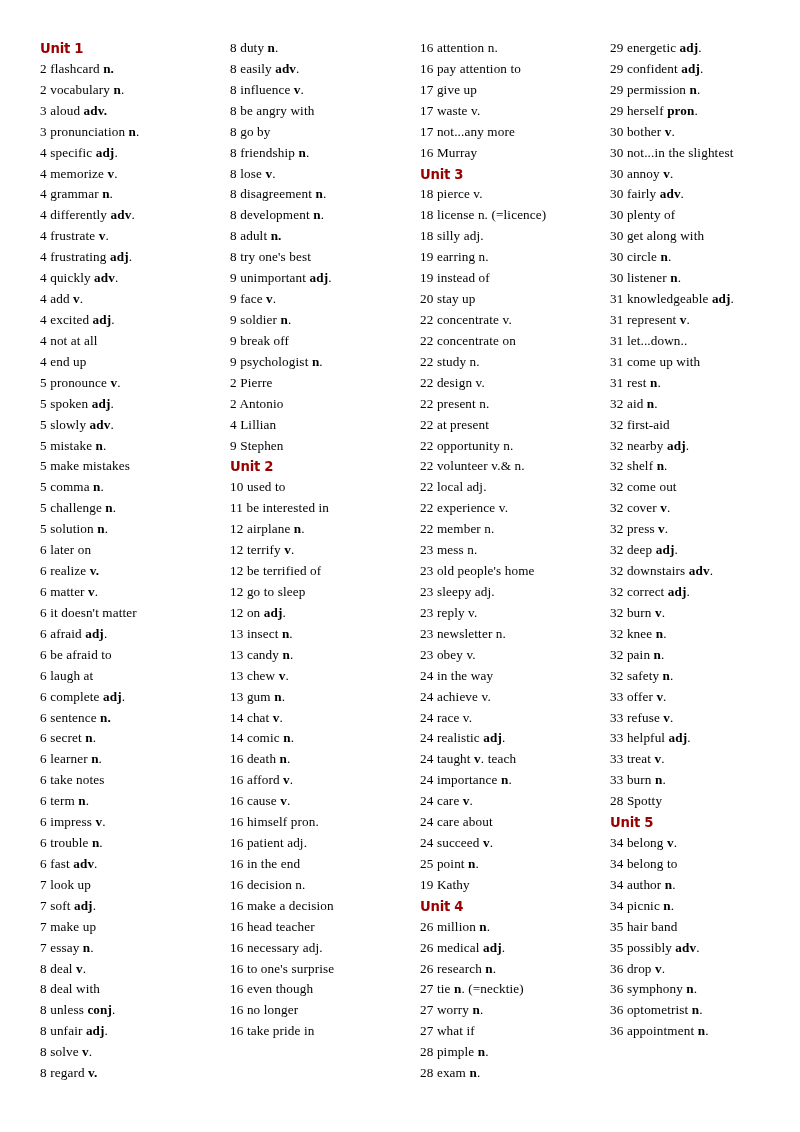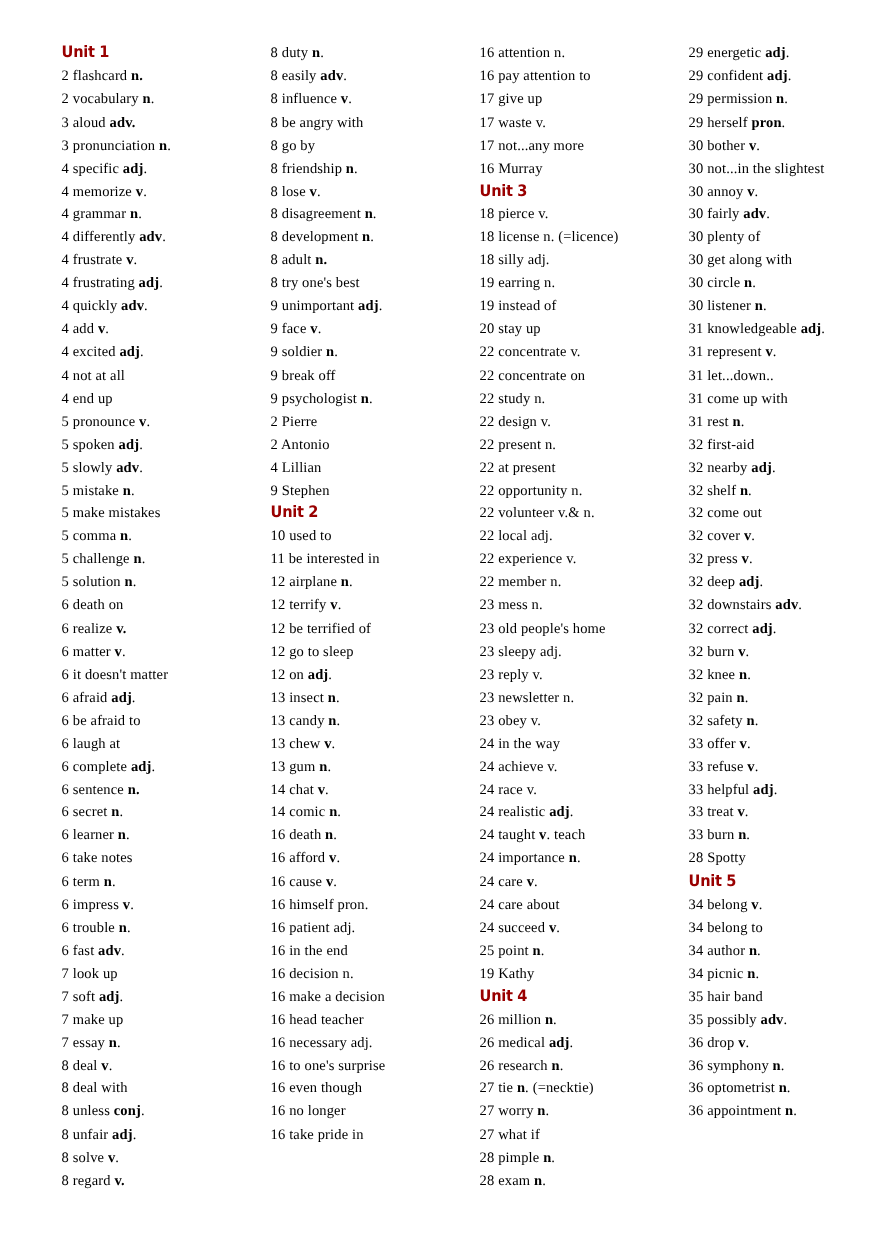--- a/index.html
+++ b/index.html
@@ -19,21 +19,21 @@
     position: relative;
     width: 800px;
     height: 1132px;
     box-sizing: border-box;
     padding: 38px 0 0 0;
     overflow: hidden;
   }
   .columns {
     display: flex;
     align-items: flex-start;
-    padding-left: 56px;
+    padding-left: 40px;
   }
   .column {
     width: 190px;
     flex: 0 0 190px;
     box-sizing: border-box;
     padding-right: 6px;
   }
   .entry {
     font-size: 13.2px;
     line-height: 20.92px;
@@ -81,21 +81,21 @@
         <div class="entry"><span>4</span> <span>not at all</span></div>
         <div class="entry"><span>4</span> <span>end up</span></div>
         <div class="entry"><span>5</span> <span>pronounce</span> <span class="pos-b">v</span><span>.</span></div>
         <div class="entry"><span>5</span> <span>spoken</span> <span class="pos-b">adj</span><span>.</span></div>
         <div class="entry"><span>5</span> <span>slowly</span> <span class="pos-b">adv</span><span>.</span></div>
         <div class="entry"><span>5</span> <span>mistake</span> <span class="pos-b">n</span><span>.</span></div>
         <div class="entry"><span>5</span> <span>make mistakes</span></div>
         <div class="entry"><span>5</span> <span>comma</span> <span class="pos-b">n</span><span>.</span></div>
         <div class="entry"><span>5</span> <span>challenge</span> <span class="pos-b">n</span><span>.</span></div>
         <div class="entry"><span>5</span> <span>solution</span> <span class="pos-b">n</span><span>.</span></div>
-        <div class="entry"><span>6</span> <span>death on</span></div>
+        <div class="entry"><span>6</span> <span>later on</span></div>
         <div class="entry"><span>6</span> <span>realize</span> <span class="pos-b">v.</span></div>
         <div class="entry"><span>6</span> <span>matter</span> <span class="pos-b">v</span><span>.</span></div>
         <div class="entry"><span>6</span> <span>it doesn't matter</span></div>
         <div class="entry"><span>6</span> <span>afraid</span> <span class="pos-b">adj</span><span>.</span></div>
         <div class="entry"><span>6</span> <span>be afraid to</span></div>
         <div class="entry"><span>6</span> <span>laugh at</span></div>
         <div class="entry"><span>6</span> <span>complete</span> <span class="pos-b">adj</span><span>.</span></div>
         <div class="entry"><span>6</span> <span>sentence</span> <span class="pos-b">n.</span></div>
         <div class="entry"><span>6</span> <span>secret</span> <span class="pos-b">n</span><span>.</span></div>
         <div class="entry"><span>6</span> <span>learner</span> <span class="pos-b">n</span><span>.</span></div>
@@ -228,20 +228,21 @@
         <div class="entry"><span>30</span> <span>fairly</span> <span class="pos-b">adv</span><span>.</span></div>
         <div class="entry"><span>30</span> <span>plenty of</span></div>
         <div class="entry"><span>30</span> <span>get along with</span></div>
         <div class="entry"><span>30</span> <span>circle</span> <span class="pos-b">n</span><span>.</span></div>
         <div class="entry"><span>30</span> <span>listener</span> <span class="pos-b">n</span><span>.</span></div>
         <div class="entry"><span>31</span> <span>knowledgeable</span> <span class="pos-b">adj</span><span>.</span></div>
         <div class="entry"><span>31</span> <span>represent</span> <span class="pos-b">v</span><span>.</span></div>
         <div class="entry"><span>31</span> <span>let...down..</span></div>
         <div class="entry"><span>31</span> <span>come up with</span></div>
         <div class="entry"><span>31</span> <span>rest</span> <span class="pos-b">n</span><span>.</span></div>
+        <div class="entry"><span>32</span> <span>aid</span> <span class="pos-b">n</span><span>.</span></div>
         <div class="entry"><span>32</span> <span>first-aid</span></div>
         <div class="entry"><span>32</span> <span>nearby</span> <span class="pos-b">adj</span><span>.</span></div>
         <div class="entry"><span>32</span> <span>shelf</span> <span class="pos-b">n</span><span>.</span></div>
         <div class="entry"><span>32</span> <span>come out</span></div>
         <div class="entry"><span>32</span> <span>cover</span> <span class="pos-b">v</span><span>.</span></div>
         <div class="entry"><span>32</span> <span>press</span> <span class="pos-b">v</span><span>.</span></div>
         <div class="entry"><span>32</span> <span>deep</span> <span class="pos-b">adj</span><span>.</span></div>
         <div class="entry"><span>32</span> <span>downstairs</span> <span class="pos-b">adv</span><span>.</span></div>
         <div class="entry"><span>32</span> <span>correct</span> <span class="pos-b">adj</span><span>.</span></div>
         <div class="entry"><span>32</span> <span>burn</span> <span class="pos-b">v</span><span>.</span></div>

